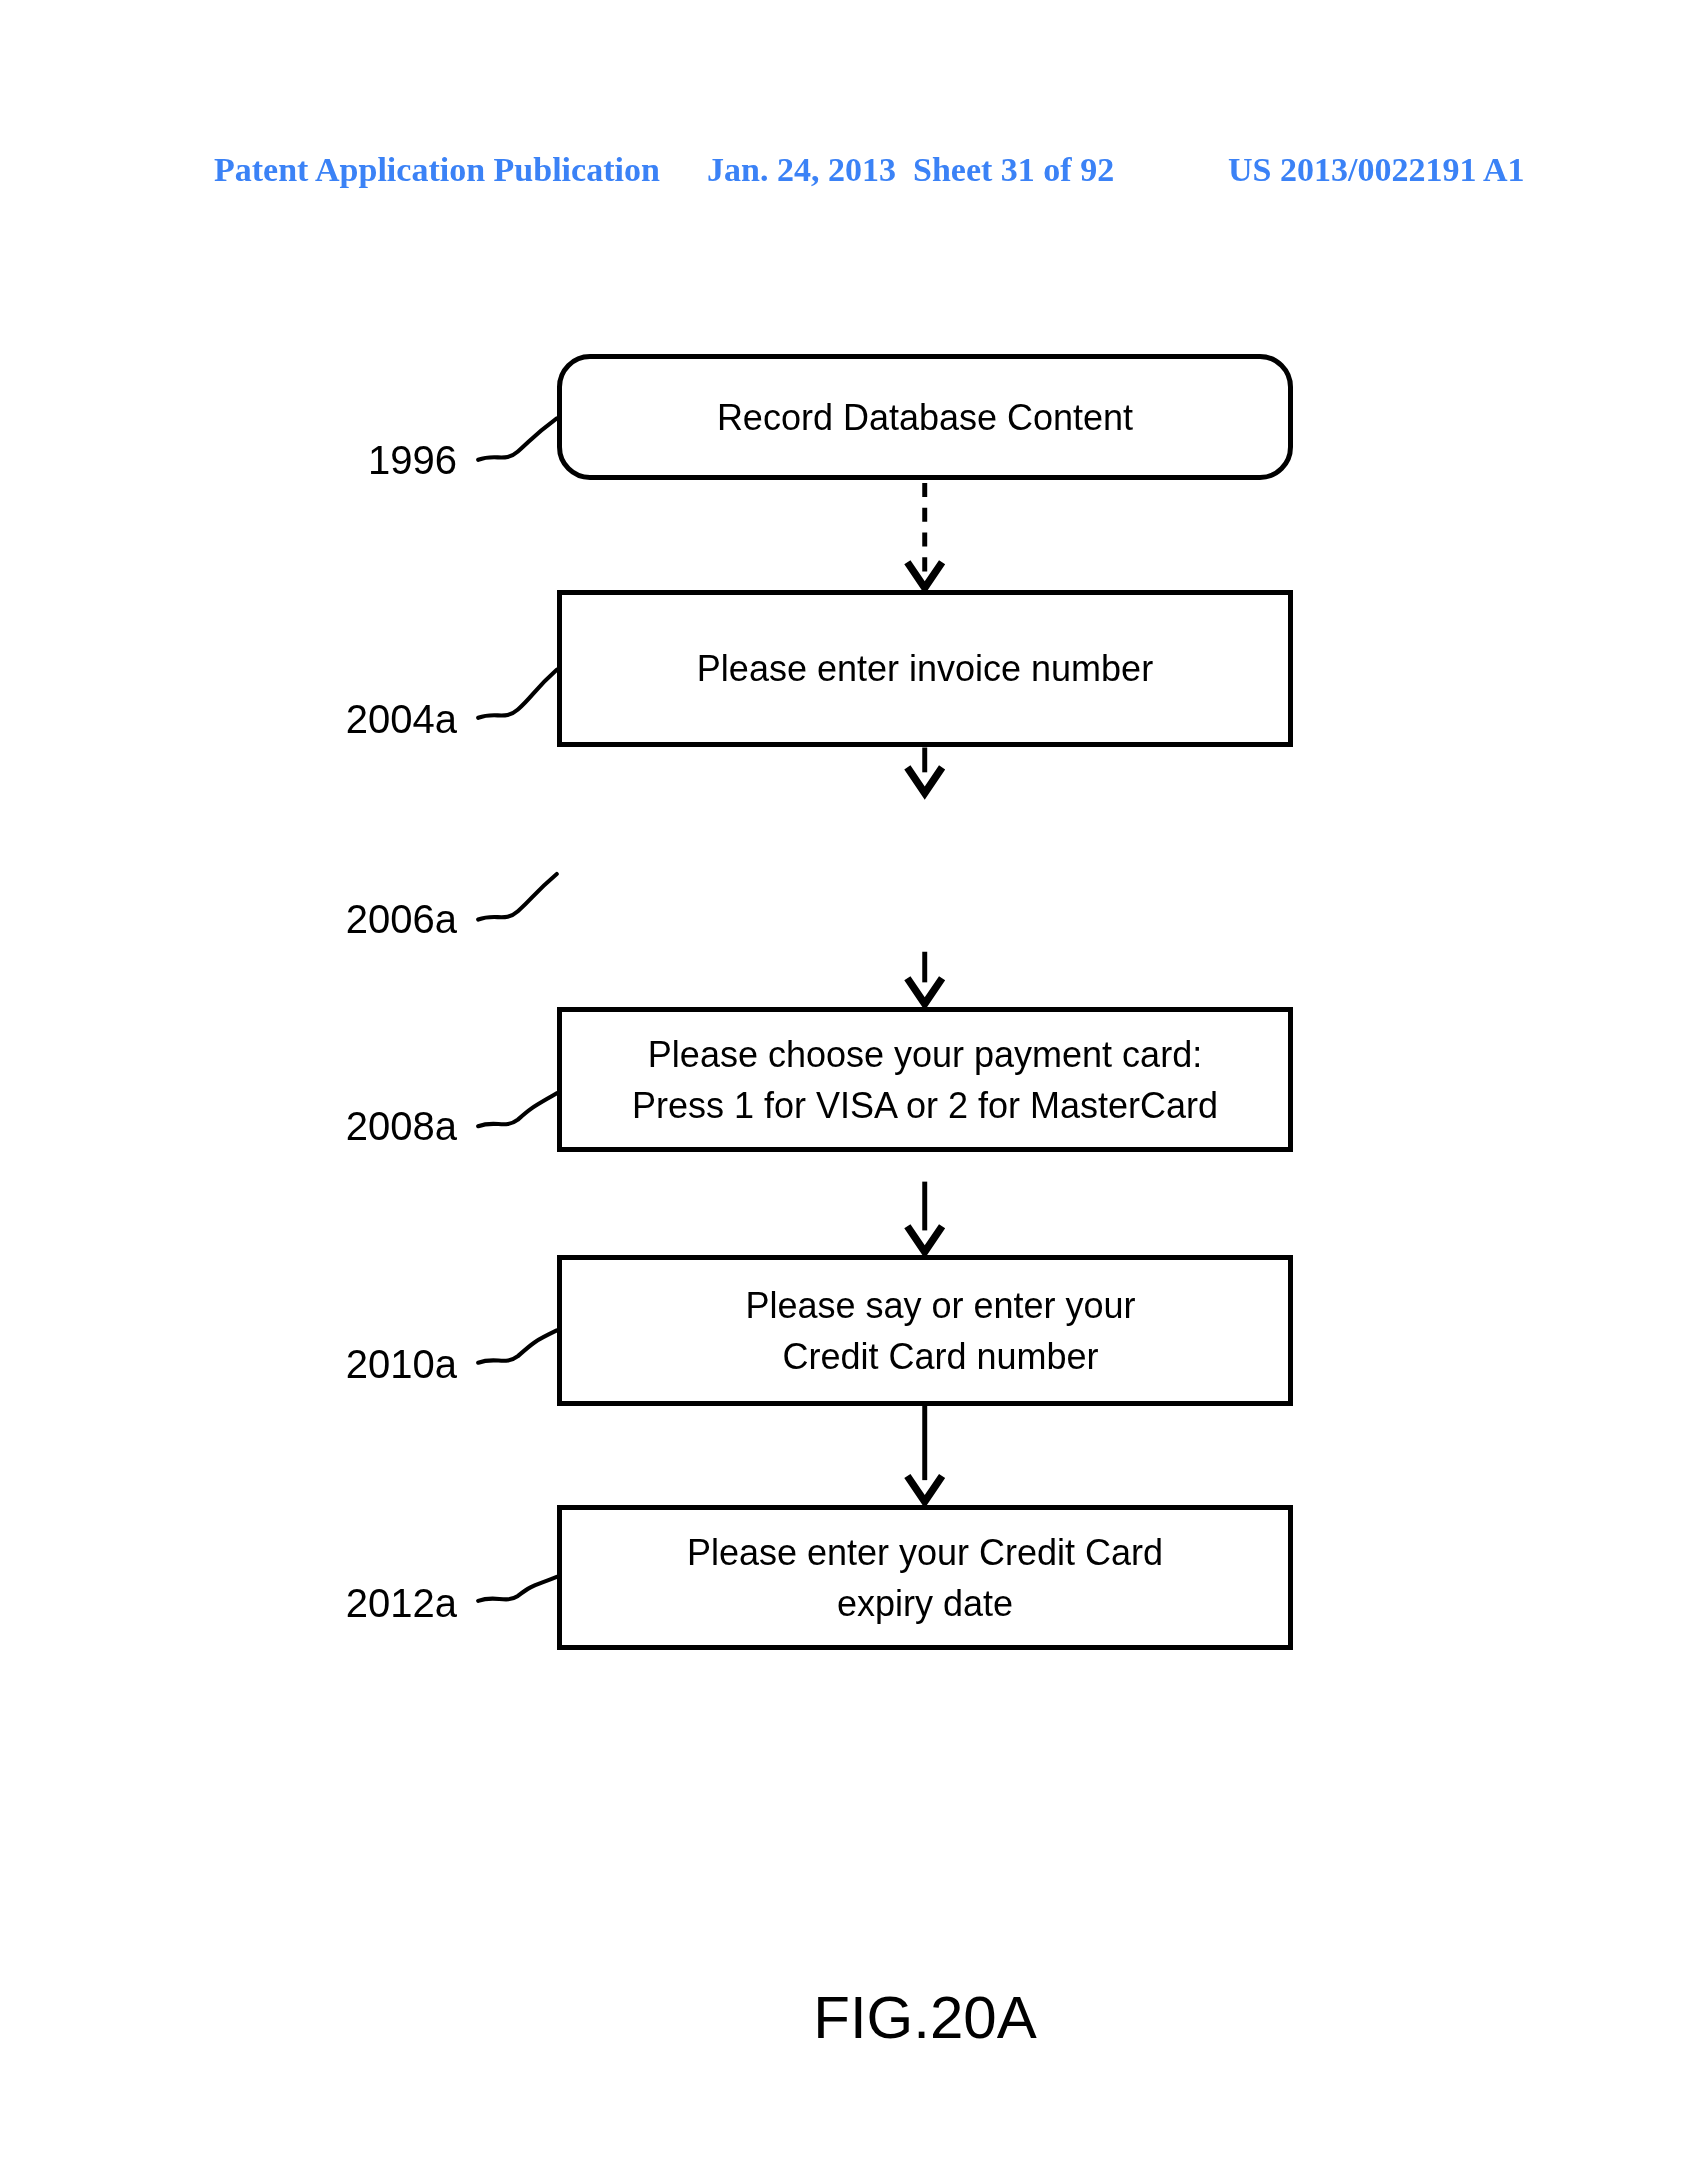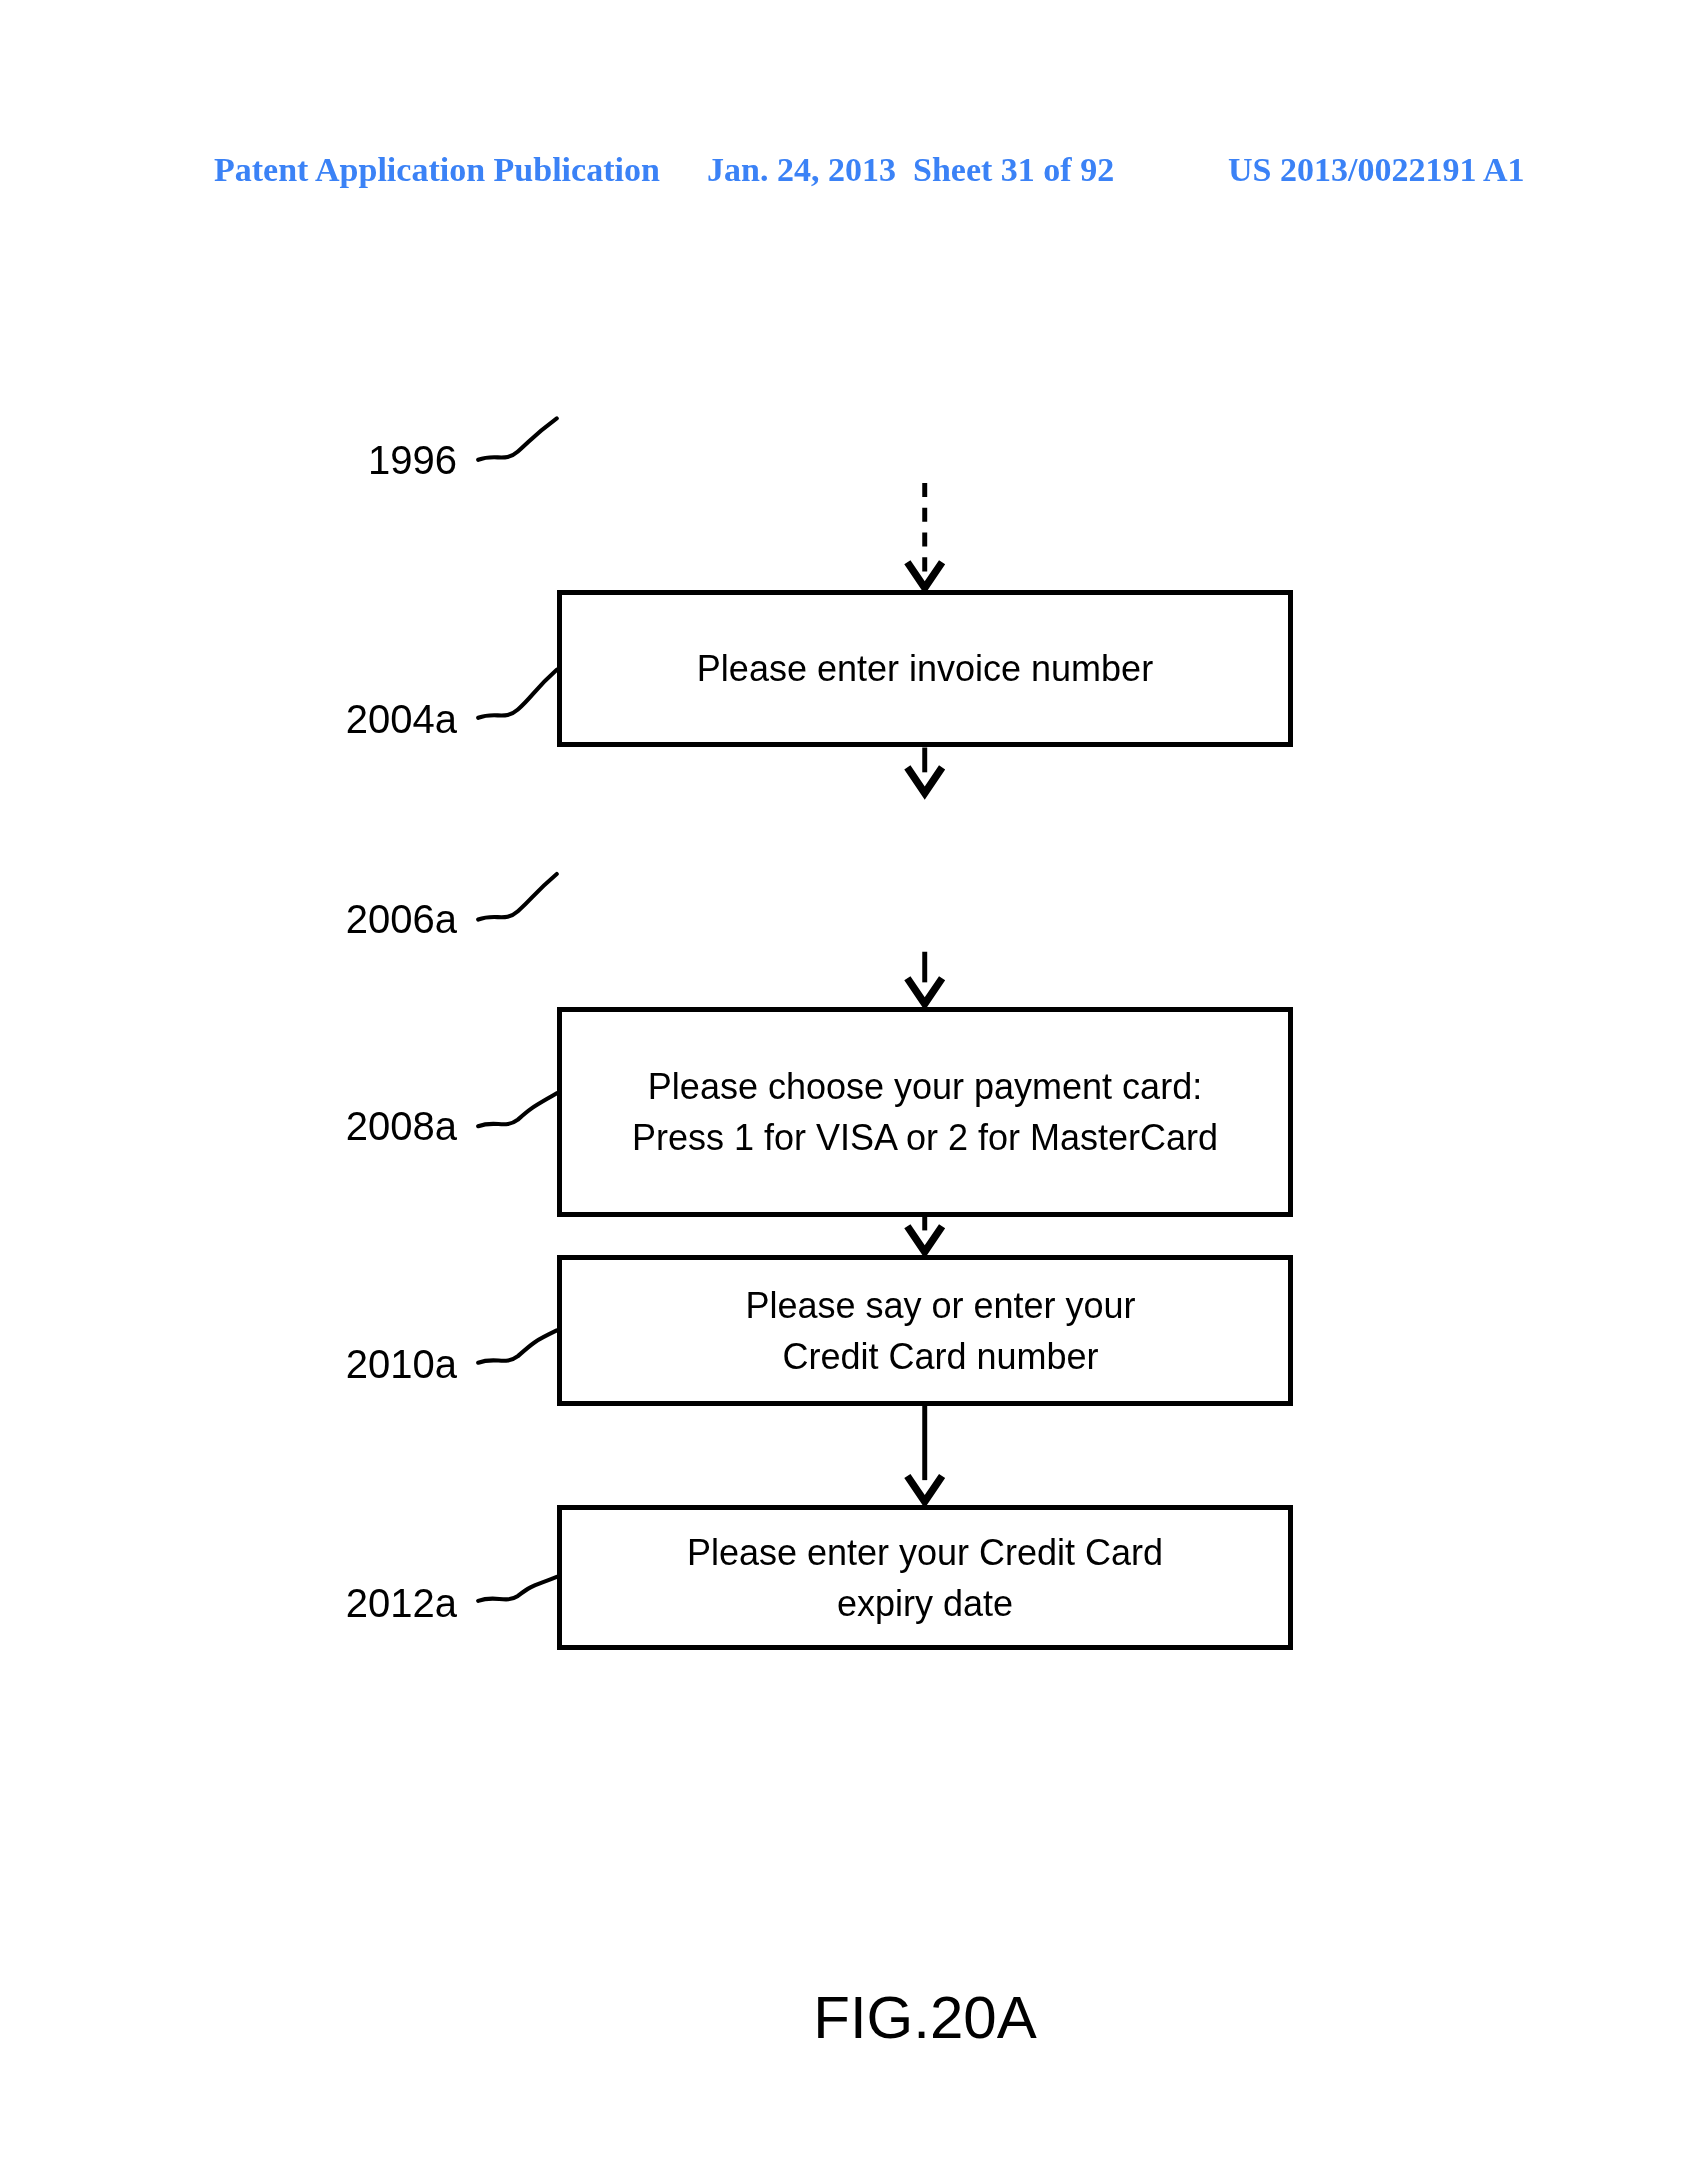--- a/index.html
+++ b/index.html
@@ -47,21 +47,21 @@
   .node-text {
     font-family: "Liberation Sans", sans-serif;
     font-size: 36px;
     line-height: 51px;
     white-space: pre-line;
     color: #000;
   }
   .n1 { top: 354px;  height: 126px; }
   .n2 { top: 590px;  height: 157px; }
   .n3 { top: 796px;  height: 155px; }
-  .n4 { top: 1007px; height: 210px; }
+  .n4 { top: 1007px; height: 145px; }
   .n5 { top: 1255px; height: 151px; padding-left: 31px; }
   .n6 { top: 1505px; height: 145px; }
 
   
   .ref-label {
     position: absolute;
     right: 1237px;           
     font-family: "Liberation Sans", sans-serif;
     font-size: 40px;
     line-height: 46px;
@@ -131,20 +131,23 @@
     <path class="conn-head" d="M 1097 1785 L 1118 1816 L 1139 1785"></path>
 
     <path class="leader" d="M 578 556 C 600 548 610 560 626 546 C 644 530 646 526 673 506"></path>
     <path class="leader" d="M 578 868 C 600 860 610 872 626 858 C 644 842 646 834 673 810"></path>
     <path class="leader" d="M 578 1112 C 600 1104 610 1116 626 1102 C 644 1086 646 1080 673 1057"></path>
     <path class="leader" d="M 578 1362 C 600 1354 610 1366 626 1354 C 644 1338 646 1338 673 1322"></path>
     <path class="leader" d="M 578 1648 C 600 1640 610 1652 626 1640 C 644 1624 646 1622 673 1609"></path>
     <path class="leader" d="M 578 1936 C 600 1928 610 1940 626 1930 C 644 1916 646 1918 673 1907"></path>
   </svg>
 
+  <div class="node rounded n1">
+    <span class="node-text">Record Database Content</span>
+  </div>
   <div class="node n2">
     <span class="node-text">Please enter invoice number</span>
   </div>
   <div class="node n4">
     <span class="node-text">Please choose your payment card:
 Press 1 for VISA or 2 for MasterCard</span>
   </div>
   <div class="node n5">
     <span class="node-text">Please say or enter your
 Credit Card number</span>

